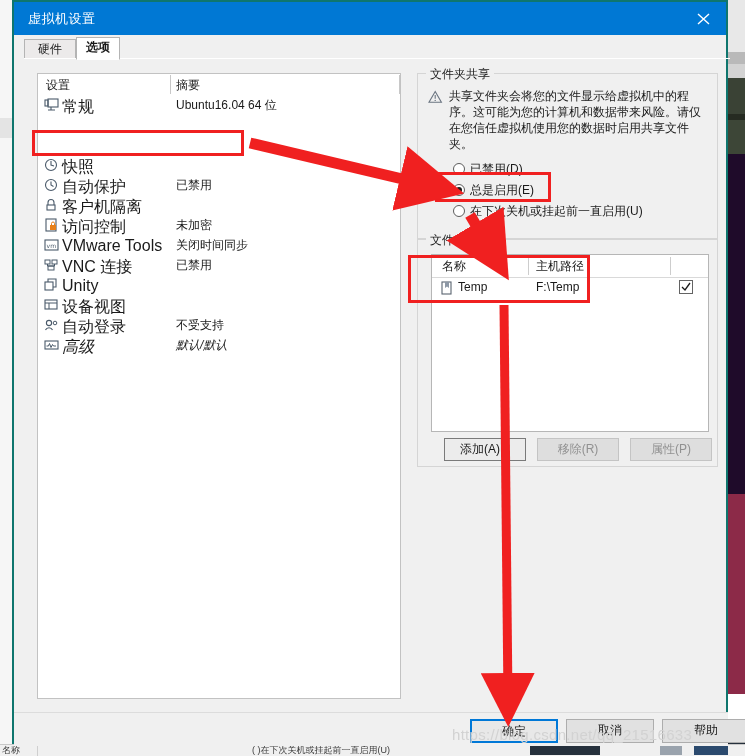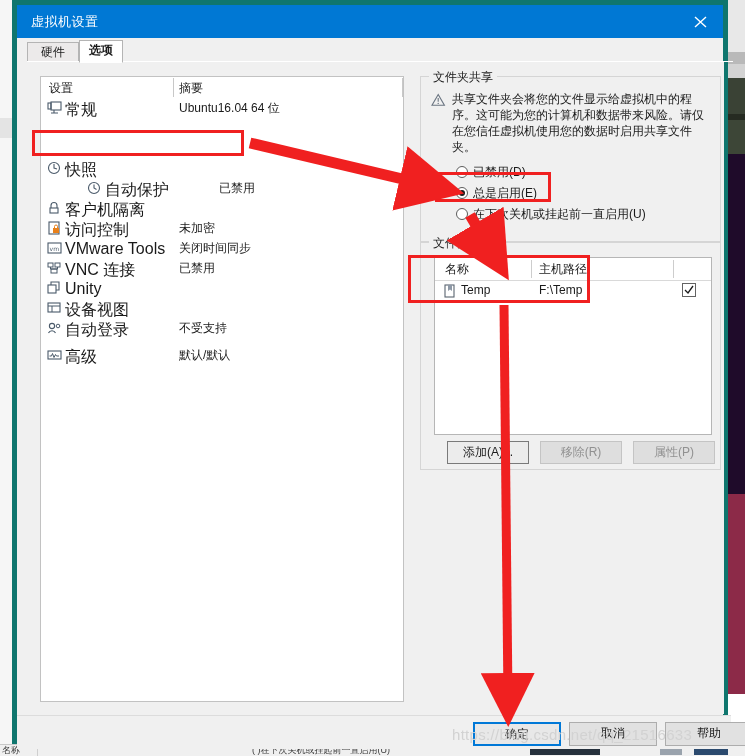--- a/index.html
+++ b/index.html
@@ -15,21 +15,21 @@
   .bg-left-sel{position:absolute;left:0;width:22px;height:20px;background:#e4e4e4;}
   .bg-bottom-strip{position:absolute;left:0;top:744px;width:745px;height:12px;background:#f0f0f0;border-top:1px solid #c8c8c8;}
   .bg-bot-cell{position:absolute;top:744px;height:12px;border-right:1px solid #cfcfcf;font-size:9px;color:#3a3a3a;white-space:nowrap;overflow:hidden;padding-left:2px;box-sizing:border-box;}
   .bg-right-scene{position:absolute;right:0;top:0;width:17px;height:756px;}
   .bg-band{position:absolute;left:0;width:17px;}
   .bg-thumb{position:absolute;height:10px;background:#26313d;}
 
   
   #dialog{
     position:absolute;left:12px;top:0;width:716px;height:744px;
-    background:#f0f0f0;border:5px solid #0f766e;box-sizing:border-box;
+    background:#f0f0f0;border:2px solid #0f766e;box-sizing:border-box;
   }
   #titlebar{height:33px;background:#0078d4;position:relative;}
   #titlebar .title{position:absolute;left:14px;top:8px;font-size:13px;color:#ffffff;letter-spacing:.5px;}
   #close-btn{position:absolute;right:0;top:0;width:45px;height:33px;cursor:pointer;}
   #close-btn svg{position:absolute;left:16px;top:11px;}
 
   
   #tabstrip{position:absolute;left:0;top:33px;width:714px;height:25px;}
   .tab{position:absolute;top:4px;height:21px;box-sizing:border-box;
        border:1px solid #b4b4b4;background:#eceaea;font-size:12px;color:#1a1a1a;
@@ -169,21 +169,21 @@
         <span class="ic">
           <svg width="15" height="14" viewBox="0 0 15 14">
               <circle cx="7" cy="7" r="5.5" fill="none" stroke="#4a5a6a" stroke-width="1.1"></circle>
               <path d="M7 3 L7 7 L10 8" stroke="#4a5a6a" stroke-width="1.1" fill="none"></path>
             </svg>
         </span>
         <span class="nm">快照</span>
         <span class="sm"></span>
       </div>
 
-      <div class="row" style="top:101px;margin-left:40px;">
+      <div class="row" style="top:101px;">
         <span class="ic">
           <svg width="15" height="14" viewBox="0 0 15 14">
               <circle cx="7" cy="7" r="5.5" fill="none" stroke="#4a5a6a" stroke-width="1.1"></circle>
               <path d="M7 3.5 L7 7 L9.5 8.5" stroke="#4a5a6a" stroke-width="1.1" fill="none"></path>
             </svg>
         </span>
         <span class="nm">自动保护</span>
         <span class="sm">已禁用</span>
       </div>
 
@@ -261,21 +261,21 @@
           <svg width="15" height="14" viewBox="0 0 15 14">
               <circle cx="5" cy="5" r="2.6" fill="none" stroke="#4a5a6a" stroke-width="1.1"></circle>
               <path d="M1.5 12 A3.8 3.8 0 0 1 8.5 12" fill="none" stroke="#4a5a6a" stroke-width="1.1"></path>
               <circle cx="11" cy="5" r="1.8" fill="none" stroke="#4a5a6a" stroke-width="1"></circle>
             </svg>
         </span>
         <span class="nm">自动登录</span>
         <span class="sm">不受支持</span>
       </div>
 
-      <div class="row" style="top:268px;">
+      <div class="row" style="top:261px;font-style:italic;">
         <span class="ic">
           <svg width="15" height="14" viewBox="0 0 15 14">
               <rect x="1" y="3" width="13" height="8" fill="none" stroke="#4a5a6a" stroke-width="1.1"></rect>
               <path d="M2.5 8 L4.5 8 L5.5 5.5 L7 9.5 L8.5 6.5 L9.5 8 L12 8" fill="none" stroke="#4a5a6a" stroke-width="1"></path>
             </svg>
         </span>
         <span class="nm">高级</span>
         <span class="sm">默认/默认</span>
       </div>
     </div>

